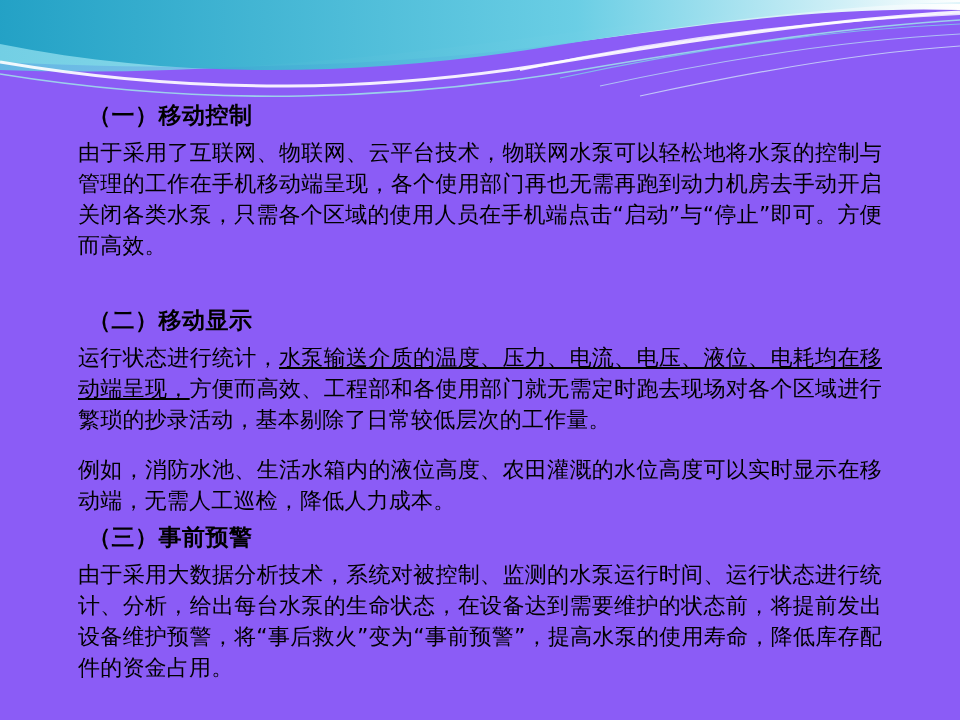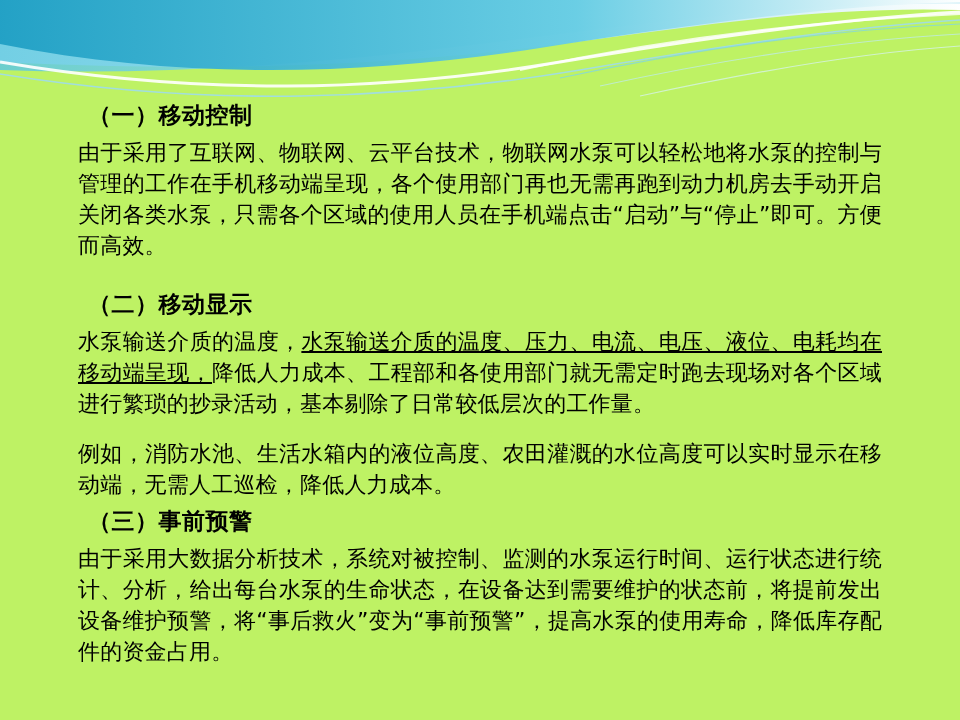--- a/index.html
+++ b/index.html
@@ -10,21 +10,21 @@
     width: 960px;
     height: 720px;
     overflow: hidden;
     background: #ffffff;
     font-family: "DejaVu Sans", "Liberation Sans", sans-serif;
   }
   .slide {
     position: relative;
     width: 960px;
     height: 720px;
-    background: #bef264;
+    background: #8b5cf6;
     box-sizing: border-box;
     overflow: hidden;
   }
   .decor {
     position: absolute;
     top: 0;
     left: 0;
     width: 960px;
     height: 130px;
     pointer-events: none;
@@ -39,21 +39,21 @@
   }
   .heading {
     font-size: 23px;
     font-weight: bold;
     color: #000000;
     letter-spacing: 0.5px;
     margin: 0 0 4px 10px;
     line-height: 1.5;
     white-space: nowrap;
   }
-  .heading.h2 { margin-top: 26px; }
+  .heading.h2 { margin-top: 42px; }
   .heading.h3 { }
   .para {
     font-size: 22px;
     color: #000000;
     line-height: 1.42;
     margin: 0 0 2px 0;
     text-align: justify;
     text-justify: inter-ideograph;
     letter-spacing: 0.2px;
   }
@@ -98,20 +98,20 @@
       <path d="M640,96 C760,70 870,52 960,46" fill="none" stroke="#d9f2f9" stroke-width="1.2" opacity="0.7"></path>
     </svg>
   </div>
 
   <div class="content">
 
     <h2 class="heading h1">（一）移动控制</h2>
     <p class="para">由于采用了互联网、物联网、云平台技术，物联网水泵可以轻松地将水泵的控制与管理的工作在手机移动端呈现，各个使用部门再也无需再跑到动力机房去手动开启关闭各类水泵，只需各个区域的使用人员在手机端点击“启动”与“停止”即可。方便而高效。</p>
 
     <h2 class="heading h2">（二）移动显示</h2>
-    <p class="para"><span>水泵输送介质的温度，</span><span class="ul">水泵输送介质的温度、压力、电流、电压、液位、电耗均在移动端呈现，</span><span>降低人力成本、工程部和各使用部门就无需定时跑去现场对各个区域进行繁琐的抄录活动，基本剔除了日常较低层次的工作量。</span></p>
+    <p class="para"><span>运行状态进行统计，</span><span class="ul">水泵输送介质的温度、压力、电流、电压、液位、电耗均在移动端呈现，</span><span>方便而高效、工程部和各使用部门就无需定时跑去现场对各个区域进行繁琐的抄录活动，基本剔除了日常较低层次的工作量。</span></p>
     <p class="para gap">例如，消防水池、生活水箱内的液位高度、农田灌溉的水位高度可以实时显示在移动端，无需人工巡检，降低人力成本。</p>
 
     <h2 class="heading h3">（三）事前预警</h2>
     <p class="para">由于采用大数据分析技术，系统对被控制、监测的水泵运行时间、运行状态进行统计、分析，给出每台水泵的生命状态，在设备达到需要维护的状态前，将提前发出设备维护预警，将“事后救火”变为“事前预警”，提高水泵的使用寿命，降低库存配件的资金占用。</p>
 
   </div>
 </div>
 
 </body></html>

